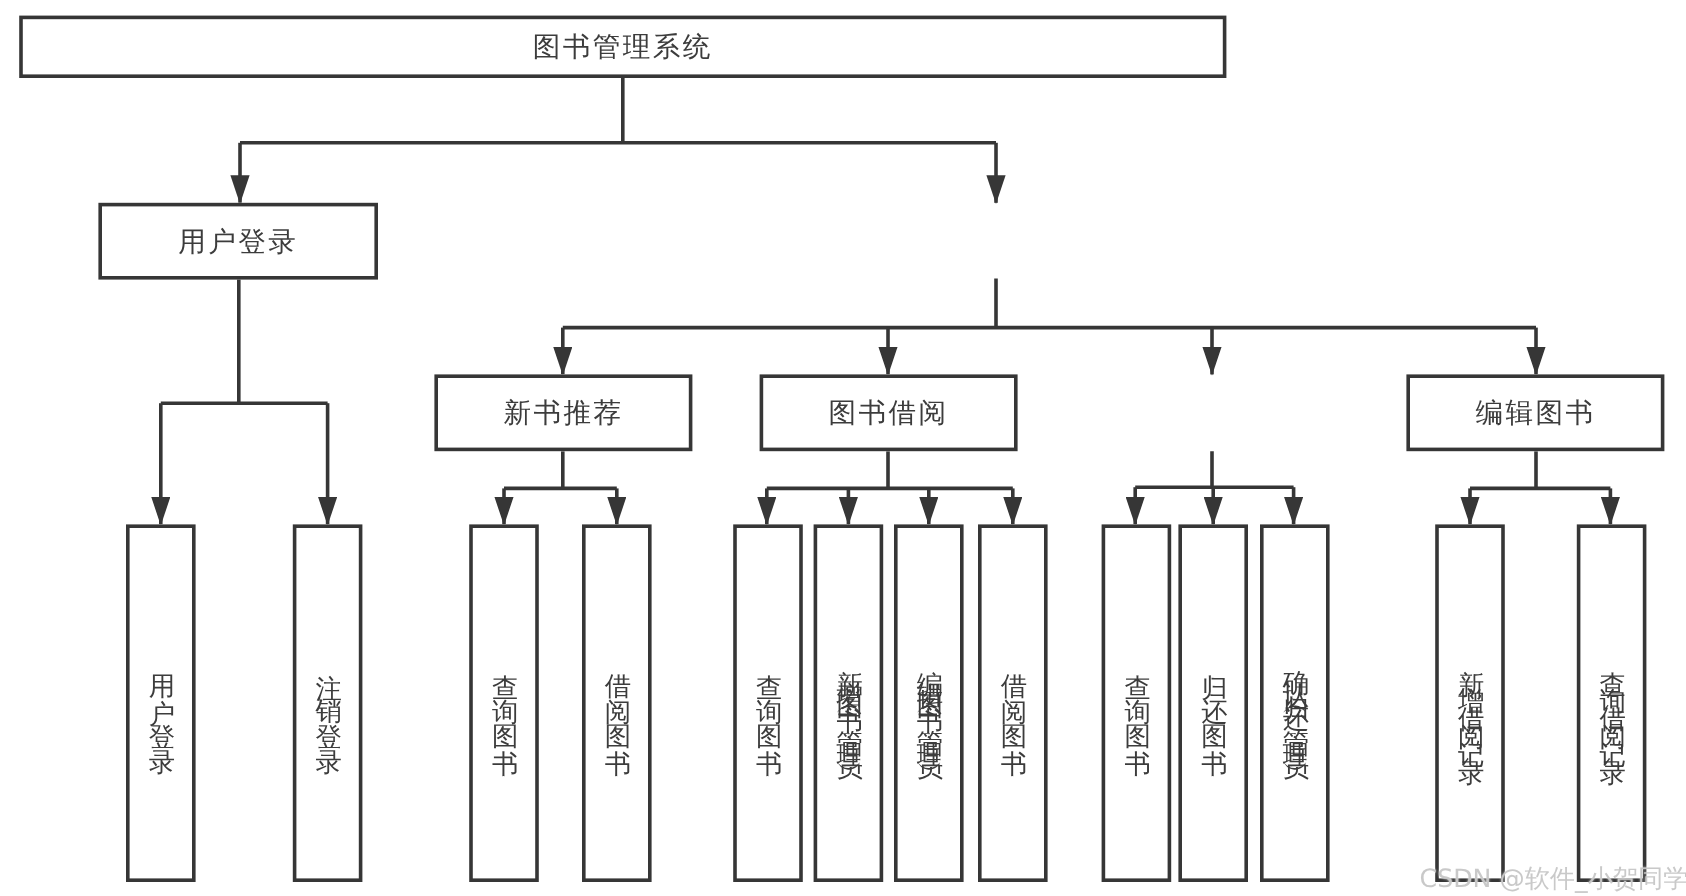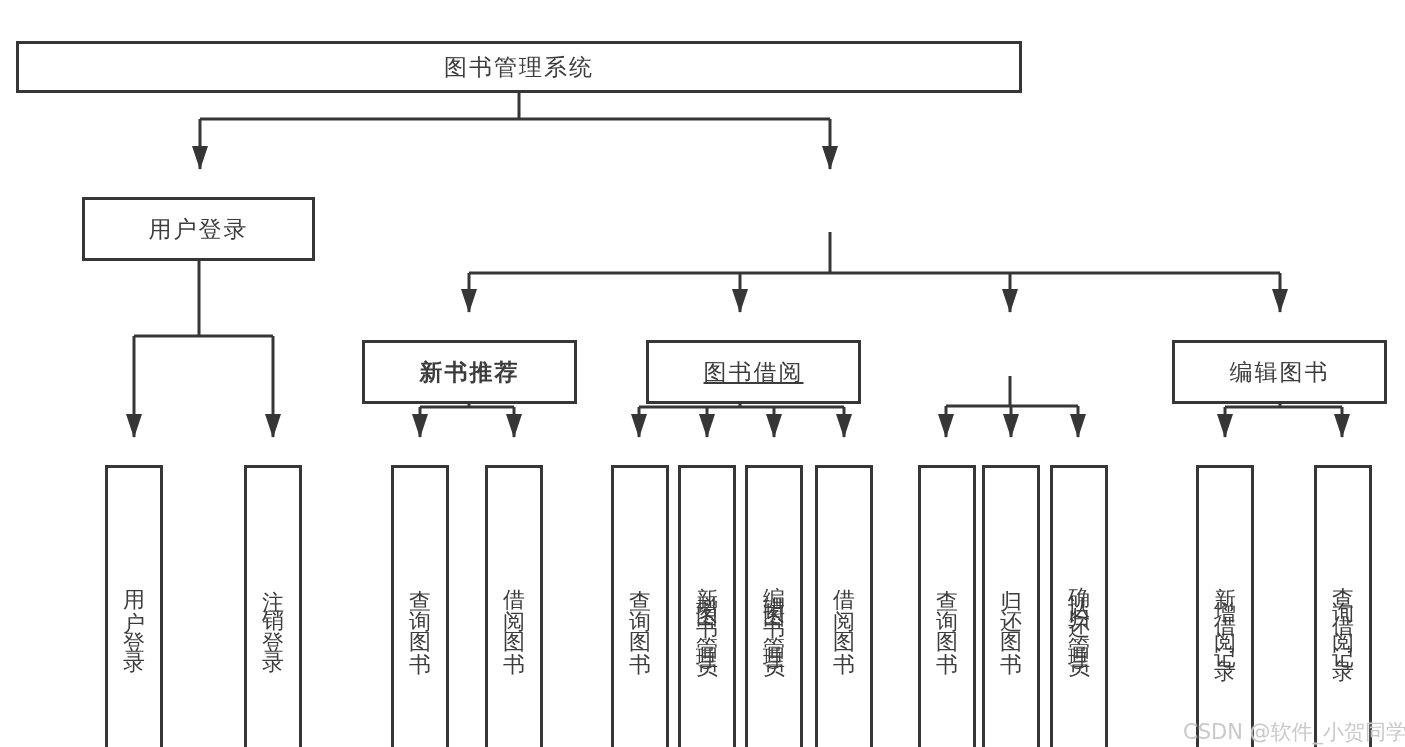--- a/index.html
+++ b/index.html
@@ -25,33 +25,32 @@
   .box {
     position: absolute;
     box-sizing: border-box;
     background: #ffffff;
     border: 3px solid #363636;
     display: flex;
     align-items: center;
     justify-content: center;
     color: #3c3c3c;
     z-index: 1;
-    margin-top: 28px;
   }
   .box .lbl {
     font-size: 23px;
     letter-spacing: 2px;
     white-space: nowrap;
   }
   .root  { left: 16px;  top: 13px;  width: 1006px; height: 52px; }
   .l2a   { left: 82px;  top: 169px; width: 233px;  height: 64px; }
   .l2b   { left: 713px; top: 169px; width: 233px;  height: 64px; }
   .l3    { top: 312px; width: 215px; height: 64px; }
-  .l3a   { left: 362px; font-weight: bold; }
-  .l3b   { left: 646px; text-decoration: underline; }
+  .l3a   { left: 362px; }
+  .l3b   { left: 633px; }
   .l3c   { left: 902px; }
   .l3d   { left: 1172px; }
   .leaf {
     top: 437px;
     width: 58px;
     height: 298px;
   }
   .leaf .lbl {
     writing-mode: vertical-rl;
     text-orientation: mixed;

